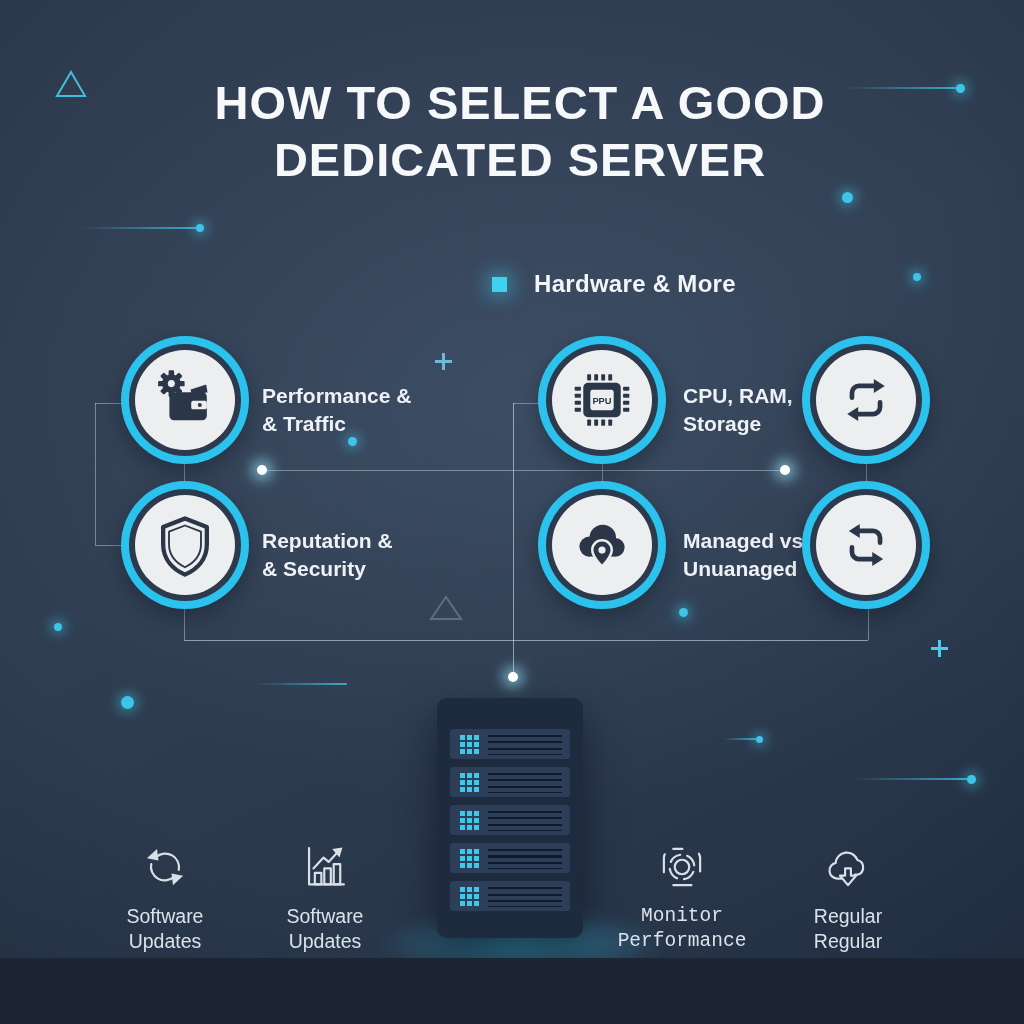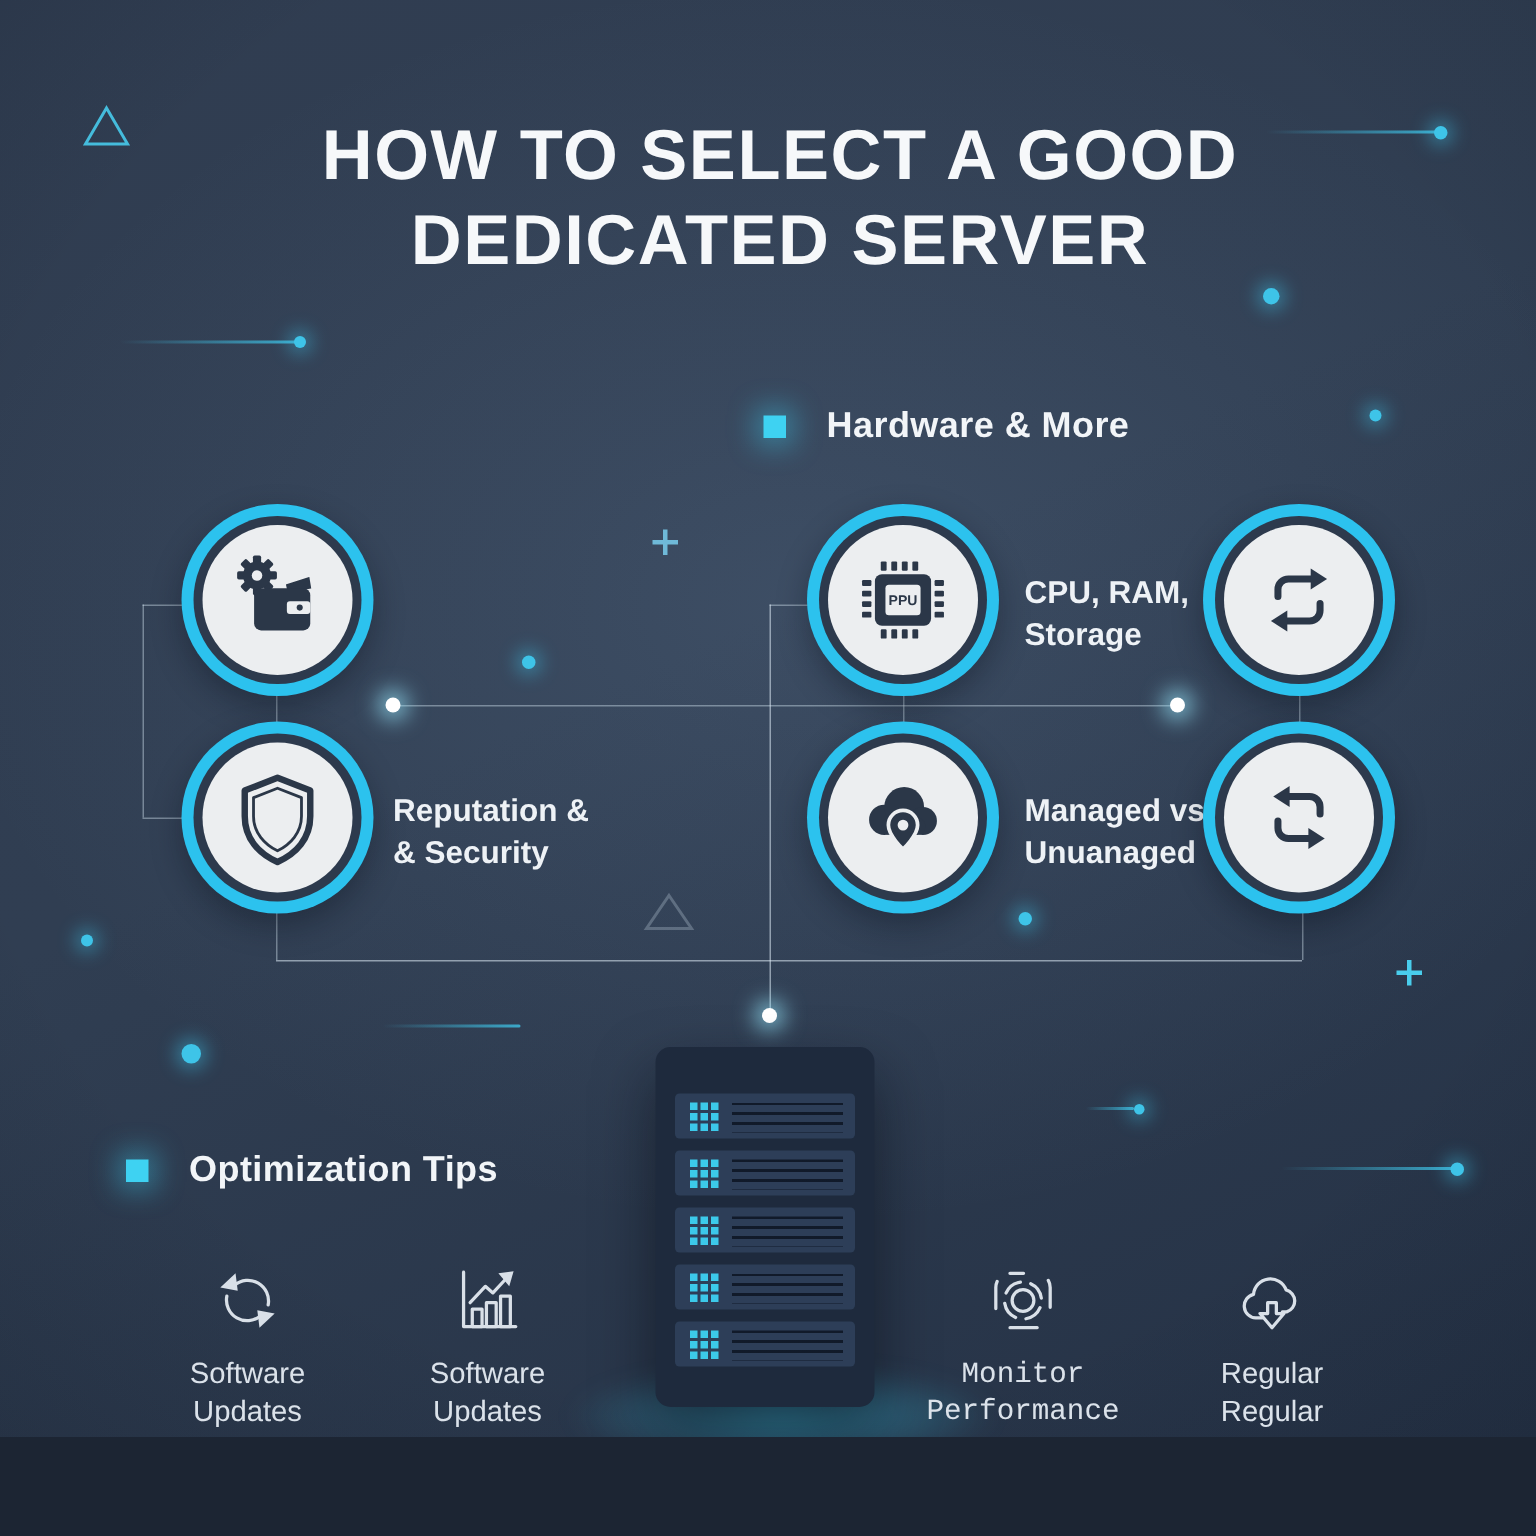--- a/index.html
+++ b/index.html
@@ -105,27 +105,23 @@
   <div class="abs plus" style="left:931px;top:640px;width:17px;height:17px;">
     <span class="ph"></span>
       <span class="pv"></span>
   </div>
 
   <div class="abs title">
     <div>HOW TO SELECT A GOOD</div>
     <div>DEDICATED SERVER</div>
   </div>
 
-  <div class="abs h-group" style="left:509px;top:270px;">
+  <div class="abs h-group" style="left:492px;top:270px;">
     <div class="bullet"></div>
     <div class="h-text">Hardware &amp; More</div>
-  </div>
-  <div class="abs h-group" style="left:84px;top:766px;">
-    <div class="bullet"></div>
-    <div class="h-text">Optimization Tips</div>
   </div>
 
   <div class="abs big-circle" style="left:121px;top:336px;">
     <div class="bc-dark"></div>
     <div class="bc-face">
       <svg width="78" height="78" viewBox="0 0 100 100">
         <g fill="#2b3748">
           <g>
             <rect x="29" y="12" width="7" height="11" rx="1.5"></rect>
             <rect x="29" y="12" width="7" height="11" rx="1.5" transform="rotate(45 32.5 29)"></rect>
@@ -138,20 +134,24 @@
             <circle cx="32.5" cy="29" r="12"></circle>
           </g>
           <circle cx="32.5" cy="29" r="4.5" fill="#eceef0"></circle>
           <polygon points="56,36 78,29 80,41 58,45" stroke="#eceef0" stroke-width="2"></polygon>
           <rect x="30" y="40" width="48" height="36" rx="6"></rect>
           <rect x="58" y="51" width="20" height="11" rx="2.5" fill="#eceef0"></rect>
           <circle cx="69" cy="56.5" r="2.6" fill="#2b3748"></circle>
         </g>
       </svg>
     </div>
+  </div>
+  <div class="abs item-label" style="left:262px;top:382px;">
+    <div>Performance &amp;</div>
+    <div>&amp; Traffic</div>
   </div>
 
   <div class="abs big-circle" style="left:121px;top:481px;">
     <div class="bc-dark"></div>
     <div class="bc-face">
       <svg width="78" height="78" viewBox="0 0 100 100">
         <path d="M50,16 L78,27 V49 C78,68 66,81 50,88 C34,81 22,68 22,49 V27 Z" fill="none" stroke="#2b3748" stroke-width="5.5" stroke-linejoin="round"></path>
         <path d="M50,25 L70.5,33 V49 C70.5,63 61,73 50,78.5 C39,73 29.5,63 29.5,49 V33 Z" fill="none" stroke="#2b3748" stroke-width="2.4" stroke-linejoin="round"></path>
       </svg>
     </div>

